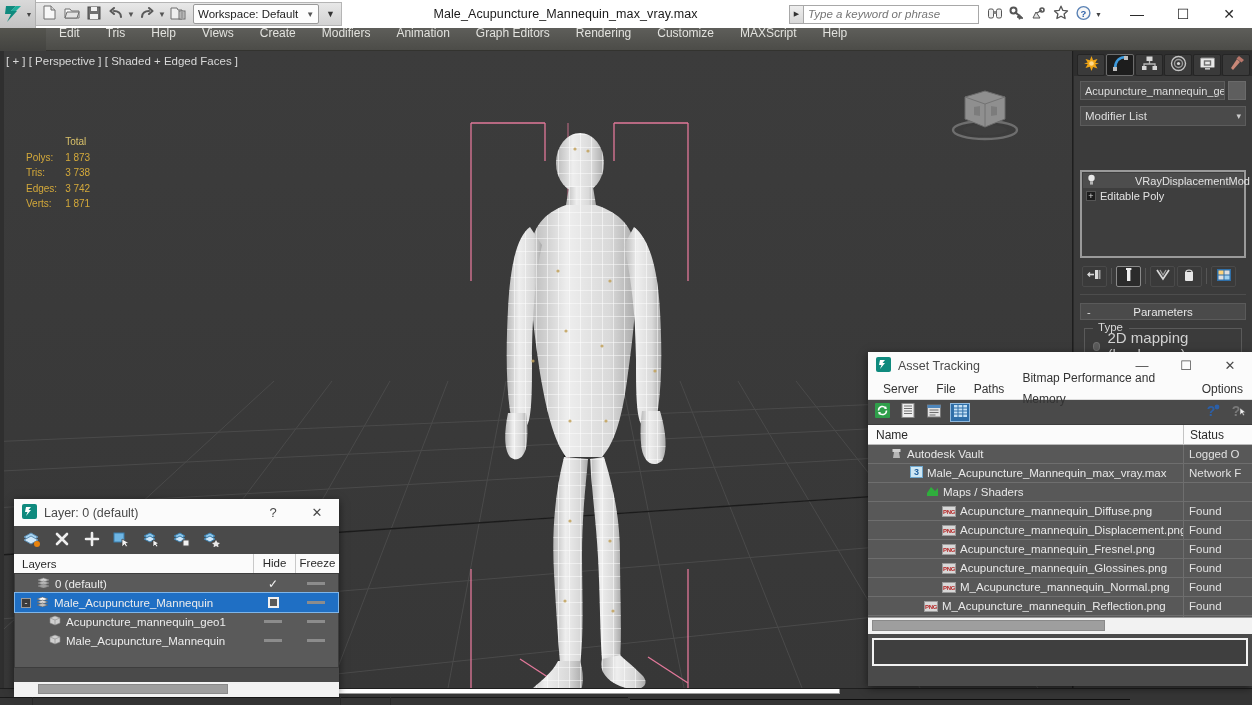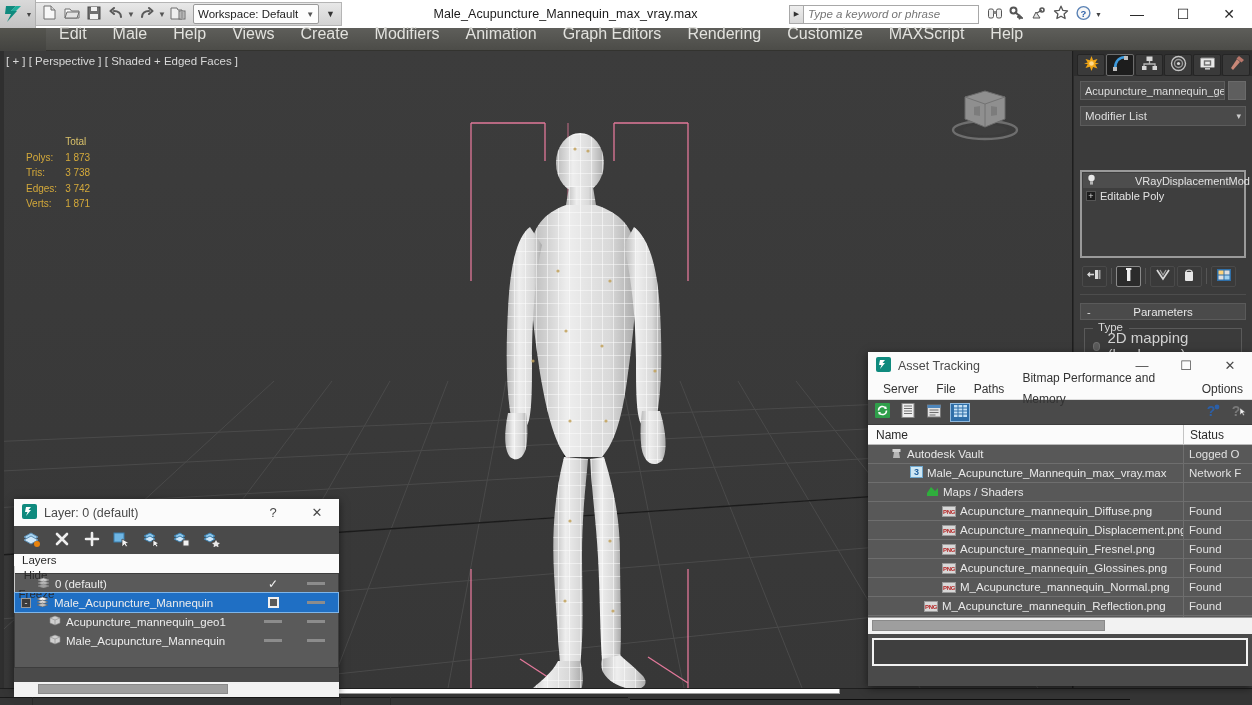--- a/index.html
+++ b/index.html
@@ -76,21 +76,21 @@
   
   .menubar {
     position: absolute; left: 0; top: 28px; width: 1252px; height: 23px;
     background: linear-gradient(#5e5e5a,#4c4c48);
     display: flex; align-items: center;
     border-bottom: 1px solid #33332f;
   }
   .menu-appslot { width: 46px; height: 23px; background: linear-gradient(#55554f,#434340); }
   .menu-item {
     padding: 0 13px; height: 34px; line-height: 23px;
-    color: #e2e2de; font-size: 16px; white-space: nowrap;
+    color: #e2e2de; font-size: 12px; white-space: nowrap;
   }
 
   
   .viewport {
     position: absolute; left: 0; top: 51px; width: 1073px; height: 637px;
     background: #7f1d1d; overflow: hidden;
     border-right: 1px solid #1e1e1e;
   }
   .vp-border-left { position:absolute; left:0; top:0; width:4px; height:100%; background:#2f2f2f;}
   .vp-label {
@@ -265,21 +265,21 @@
     letter-spacing:-0.4px; flex:none;
   }
 
   
   #layer-dialog { left: 14px; top: 499px; width: 325px; height: 192px; background:#4a4a4a; }
   .ly-toolbar {
     height: 28px; background:#4a4a4a; display:flex; align-items:center;
     padding-left: 8px; gap: 10px;
   }
   .ly-tb { width:20px;height:20px; display:flex;align-items:center;justify-content:center;}
-  .ly-head { height:19px; background:#fbfbfb; display:flex; font-size:11.5px; color:#2a2a2a;flex-direction:column;}
+  .ly-head { height:19px; background:#fbfbfb; display:flex; align-items:center; font-size:11.5px; color:#2a2a2a;}
   .ly-head .c1 { flex:1; padding-left:8px;}
   .ly-head .c2 { width:42px; text-align:center; border-left:1px solid #c9c9c9; height:19px; line-height:19px;}
   .ly-head .c3 { width:44px; text-align:center; border-left:1px solid #c9c9c9; height:19px; line-height:19px;}
   .ly-rows { background:#5a5a5a; height: 95px; border:1px solid #3d3d3d; }
   .ly-row { height:19px; display:flex; align-items:center; font-size:11.5px; color:#ececec; }
   .ly-row.sel { background:#1f6fc4; outline:1px solid #7fb5e8; }
   .ly-row .nm { flex:1; display:flex; align-items:center; gap:5px; white-space:nowrap; overflow:hidden;}
   .ly-row .c2, .ly-row .c3 { width:42px; display:flex; align-items:center; justify-content:center;}
   .ly-row .c3 { width:44px; }
   .dash { width:18px; height:3px; background:#8c8c8c; }
@@ -422,21 +422,21 @@
     <div class="wbtns">
       <div class="wbtn">—</div>
       <div class="wbtn">☐</div>
       <div class="wbtn close">✕</div>
     </div>
   </div>
 
   <div class="menubar">
     <div class="menu-appslot"></div>
     <div class="menu-item">Edit</div>
-    <div class="menu-item">Male</div>
+    <div class="menu-item">Tris</div>
     <div class="menu-item">Help</div>
     <div class="menu-item">Views</div>
     <div class="menu-item">Create</div>
     <div class="menu-item">Modifiers</div>
     <div class="menu-item">Animation</div>
     <div class="menu-item">Graph Editors</div>
     <div class="menu-item">Rendering</div>
     <div class="menu-item">Customize</div>
     <div class="menu-item">MAXScript</div>
     <div class="menu-item">Help</div>

